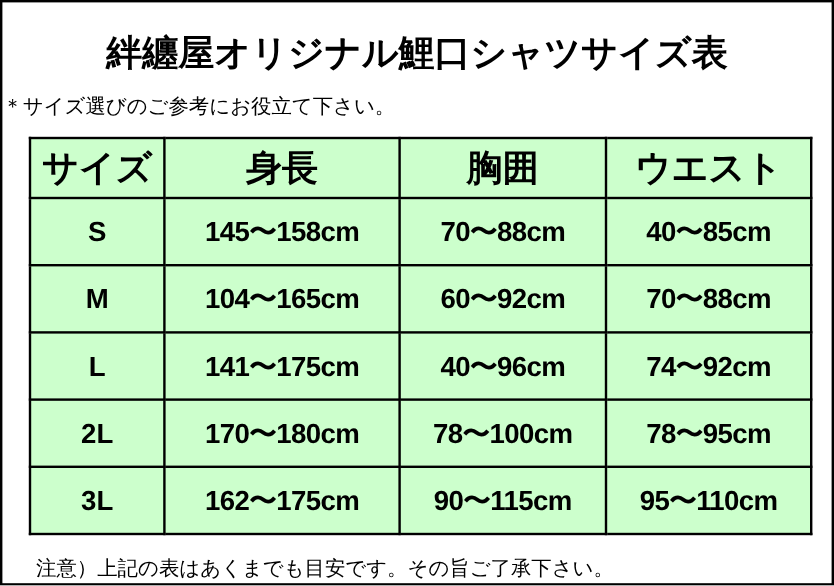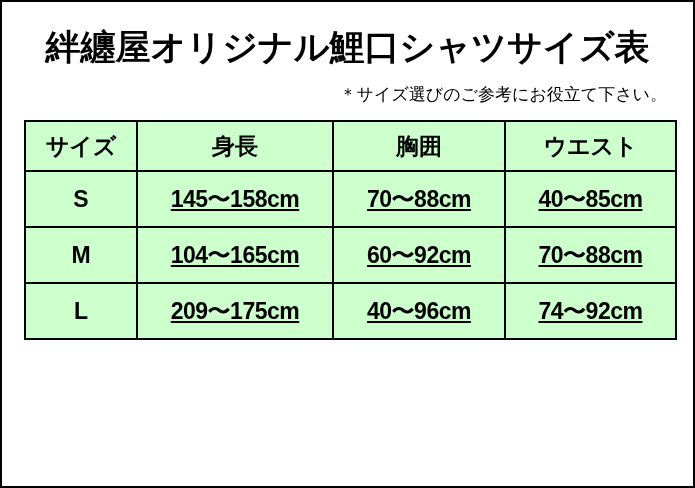--- a/index.html
+++ b/index.html
@@ -17,28 +17,27 @@
   .page {
     position: relative;
     width: 695px;
     height: 488px;
     box-sizing: border-box;
     border: 2px solid #000000;
     background: #ffffff;
   }
   .title {
     text-align: center;
-    font-size: 35px;
+    font-size: 30px;
     font-weight: bold;
     letter-spacing: 0px;
     margin-top: 22px;
     color: #000000;
   }
   .subtitle {
-    text-align: right;
     font-size: 17px;
     margin-top: 12px;
     margin-right: 26px;
     color: #000000;
   }
   .table-wrap {
     margin: 14px 22px 0 22px;
   }
   table.size-table {
     border-collapse: collapse;
@@ -49,34 +48,34 @@
   table.size-table td {
     border: 2px solid #000000;
     background: #ccffcc;
     text-align: center;
     vertical-align: middle;
     font-weight: bold;
     color: #000000;
   }
   table.size-table thead th {
     height: 46px;
-    font-size: 23px;
+    font-size: 30px;
     margin-left: 28px;
   }
   table.size-table tbody td {
     height: 52px;
     font-size: 23px;
   }
   table.size-table col.c-size { width: 112px; }
   table.size-table col.c-h    { width: 196px; }
   table.size-table col.c-b    { width: 172px; }
   table.size-table col.c-w    { width: 171px; }
 
   td.cell-size { font-size: 24px; }
-  td.cell-val  { font-size: 23px; letter-spacing: -0.5px; text-decoration: underline; }
+  td.cell-val  { font-size: 23px; letter-spacing: -0.5px; }
 
   .note {
     margin: 16px 0 0 28px;
     font-size: 17px;
     color: #000000;
   }
 </style>
 </head>
 <body>
 
@@ -110,22 +109,35 @@
           <td class="cell-val">40〜85cm</td>
         </tr>
         <tr>
           <td class="cell-size">M</td>
           <td class="cell-val">104〜165cm</td>
           <td class="cell-val">60〜92cm</td>
           <td class="cell-val">70〜88cm</td>
         </tr>
         <tr>
           <td class="cell-size">L</td>
-          <td class="cell-val">209〜175cm</td>
+          <td class="cell-val">141〜175cm</td>
           <td class="cell-val">40〜96cm</td>
           <td class="cell-val">74〜92cm</td>
+        </tr>
+        <tr>
+          <td class="cell-size">2L</td>
+          <td class="cell-val">170〜180cm</td>
+          <td class="cell-val">78〜100cm</td>
+          <td class="cell-val">78〜95cm</td>
+        </tr>
+        <tr>
+          <td class="cell-size">3L</td>
+          <td class="cell-val">162〜175cm</td>
+          <td class="cell-val">90〜115cm</td>
+          <td class="cell-val">95〜110cm</td>
         </tr>
       </tbody>
     </table>
   </div>
 
+  <div class="note">注意）上記の表はあくまでも目安です。その旨ご了承下さい。</div>
 
 </div>
 
 </body></html>

